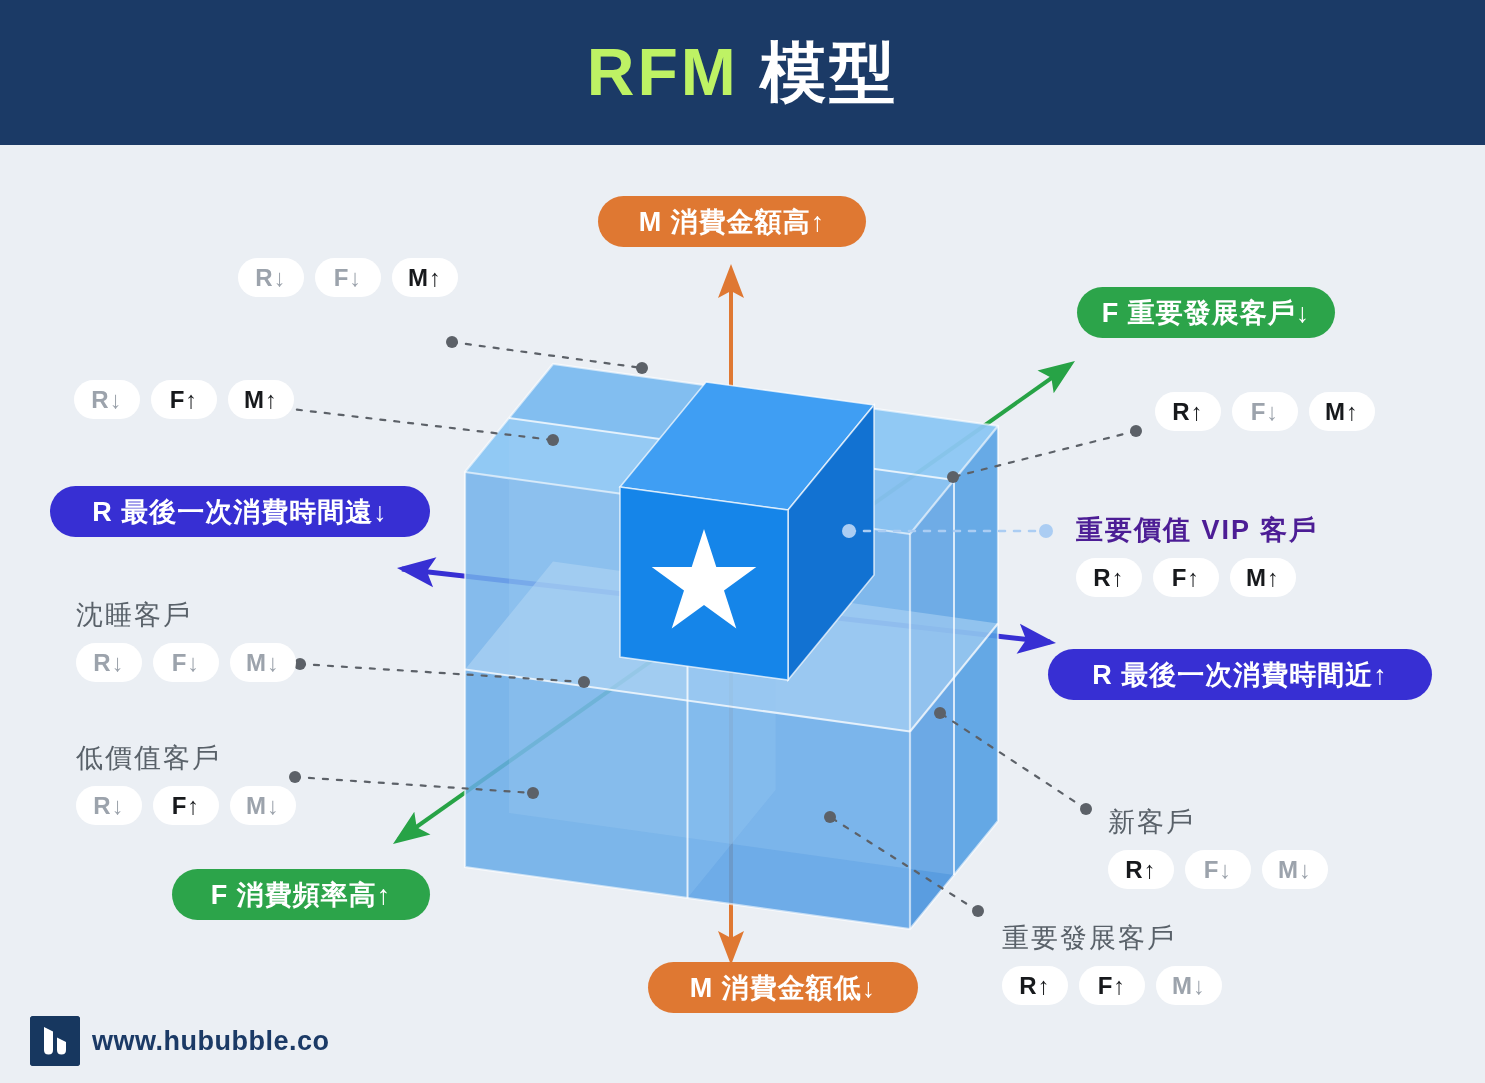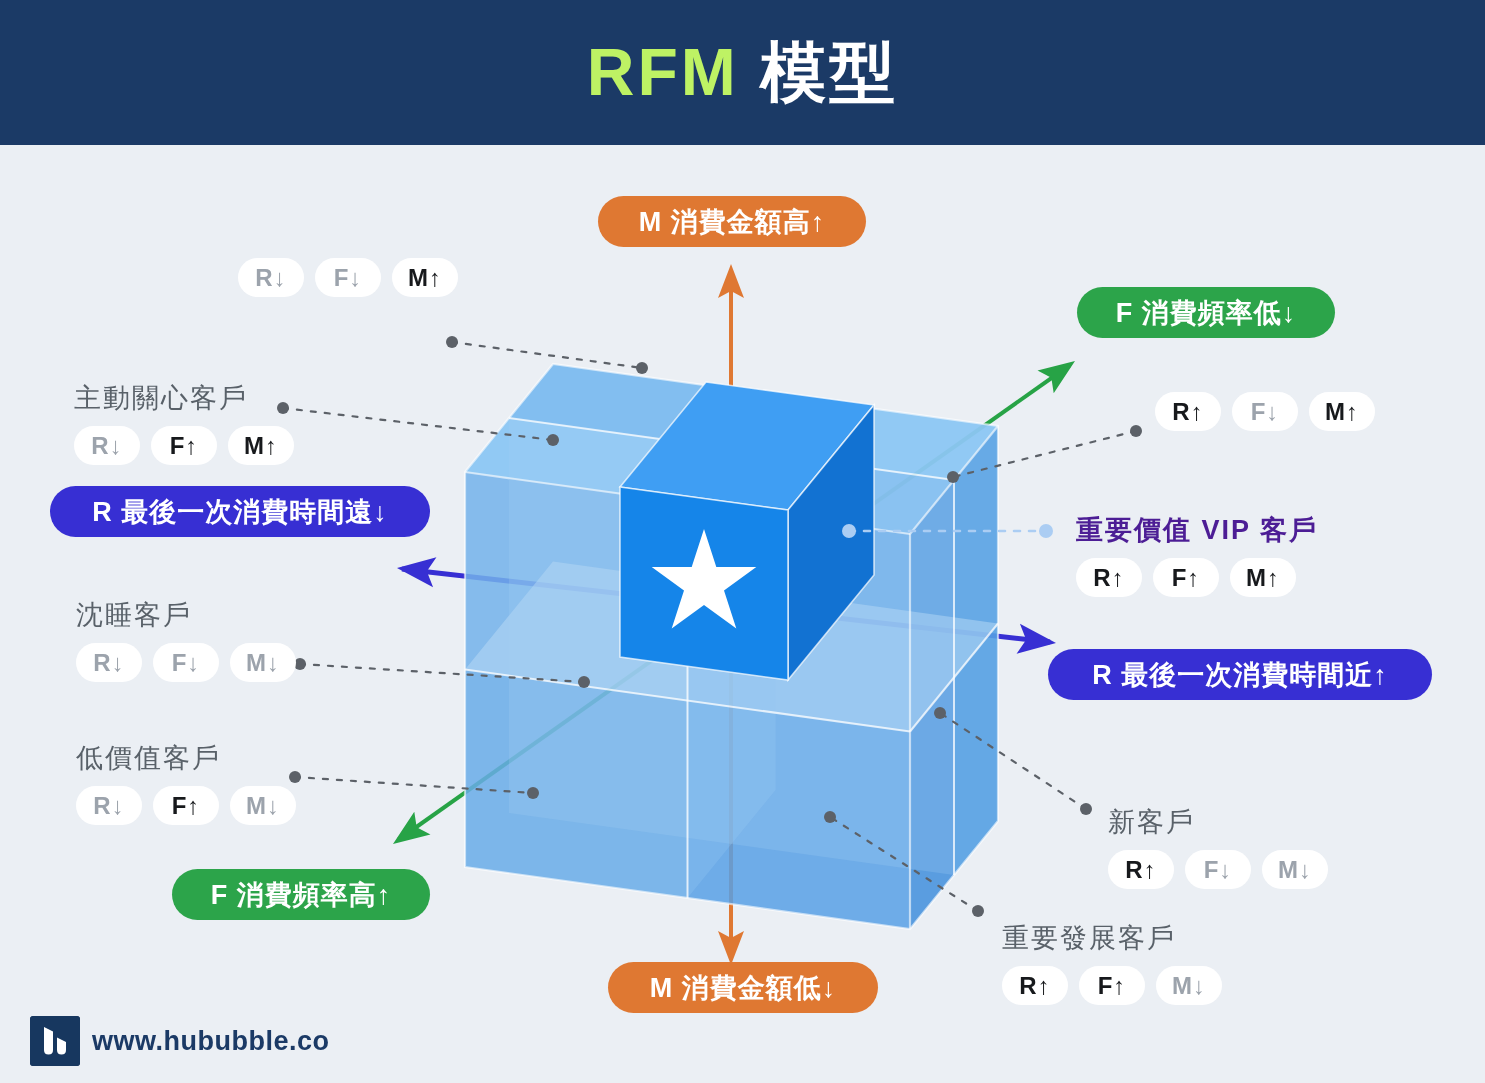--- a/index.html
+++ b/index.html
@@ -18,21 +18,21 @@
   .badge{
     position:absolute;height:51px;border-radius:27px;display:flex;align-items:center;
     justify-content:center;color:#fff;font-size:27px;font-weight:700;letter-spacing:1px;
     box-sizing:border-box;padding:12px 22px;white-space:nowrap;z-index:5;
   }
   #badge-m-high{left:598px;top:196px;width:268px;background:#DF7832;}
   #badge-f-low{left:1077px;top:287px;width:258px;background:#2CA44A;}
   #badge-r-far{left:50px;top:486px;width:380px;background:#372FD3;}
   #badge-r-near{left:1048px;top:649px;width:384px;background:#372FD3;}
   #badge-f-high{left:172px;top:869px;width:258px;background:#2CA44A;}
-  #badge-m-low{left:608px;top:962px;width:270px;background:#DF7832;}
+  #badge-m-low{left:648px;top:962px;width:270px;background:#DF7832;}
   .seg{position:absolute;z-index:5;}
   .seg .title{font-size:27px;color:#596169;font-weight:500;letter-spacing:2px;margin-bottom:10px;white-space:nowrap;}
   .seg.vip .title{color:#4c1d95;font-weight:700;}
   .pills{display:flex;gap:11px;}
   .pill{
     min-width:66px;height:39px;line-height:39px;text-align:center;background:#fff;
     border-radius:20px;padding:0 12px;box-sizing:border-box;font-size:24px;font-weight:700;
     letter-spacing:1px;white-space:nowrap;
   }
   .pill[data-emph="down"]{color:#9CA3AC;font-weight:600;}
@@ -147,35 +147,34 @@
       <circle cx="830" cy="817" r="6"></circle>
   </g>
   <g>
     <line x1="849" y1="531" x2="1046" y2="531" stroke="#ABCDF3" stroke-width="2.6" stroke-dasharray="6 9" stroke-linecap="round"></line>
     <circle cx="849" cy="531" r="7" fill="#ABCDF3"></circle>
     <circle cx="1046" cy="531" r="7" fill="#ABCDF3"></circle>
   </g>
 </svg>
 
 <div class="badge" id="badge-m-high">M 消費金額高↑</div>
-<div class="badge" id="badge-f-low">F 消費頻率低↓</div>
+<div class="badge" id="badge-f-low">F 重要發展客戶↓</div>
 <div class="badge" id="badge-r-far">R 最後一次消費時間遠↓</div>
 <div class="badge" id="badge-r-near">R 最後一次消費時間近↑</div>
 <div class="badge" id="badge-f-high">F 消費頻率高↑</div>
 <div class="badge" id="badge-m-low">M 消費金額低↓</div>
 
 <div class="seg" id="seg-loyal">
   <div class="pills">
     <span class="pill" data-emph="down">R↓</span>
     <span class="pill" data-emph="down">F↓</span>
     <span class="pill" data-emph="up">M↑</span>
   </div>
 </div>
 <div class="seg" id="seg-proactive">
-  <div class="title">主動關心客戶</div>
   <div class="pills">
     <span class="pill" data-emph="down">R↓</span>
     <span class="pill" data-emph="up">F↑</span>
     <span class="pill" data-emph="up">M↑</span>
   </div>
 </div>
 <div class="seg" id="seg-sleeping">
   <div class="title">沈睡客戶</div>
   <div class="pills">
     <span class="pill" data-emph="down">R↓</span>

